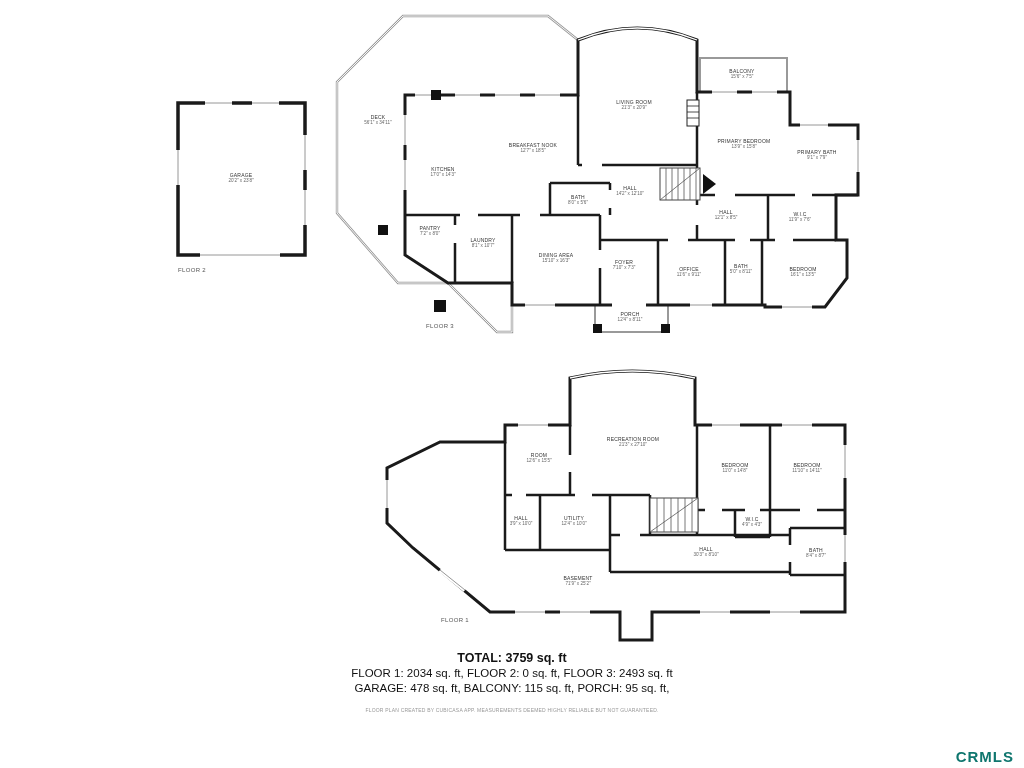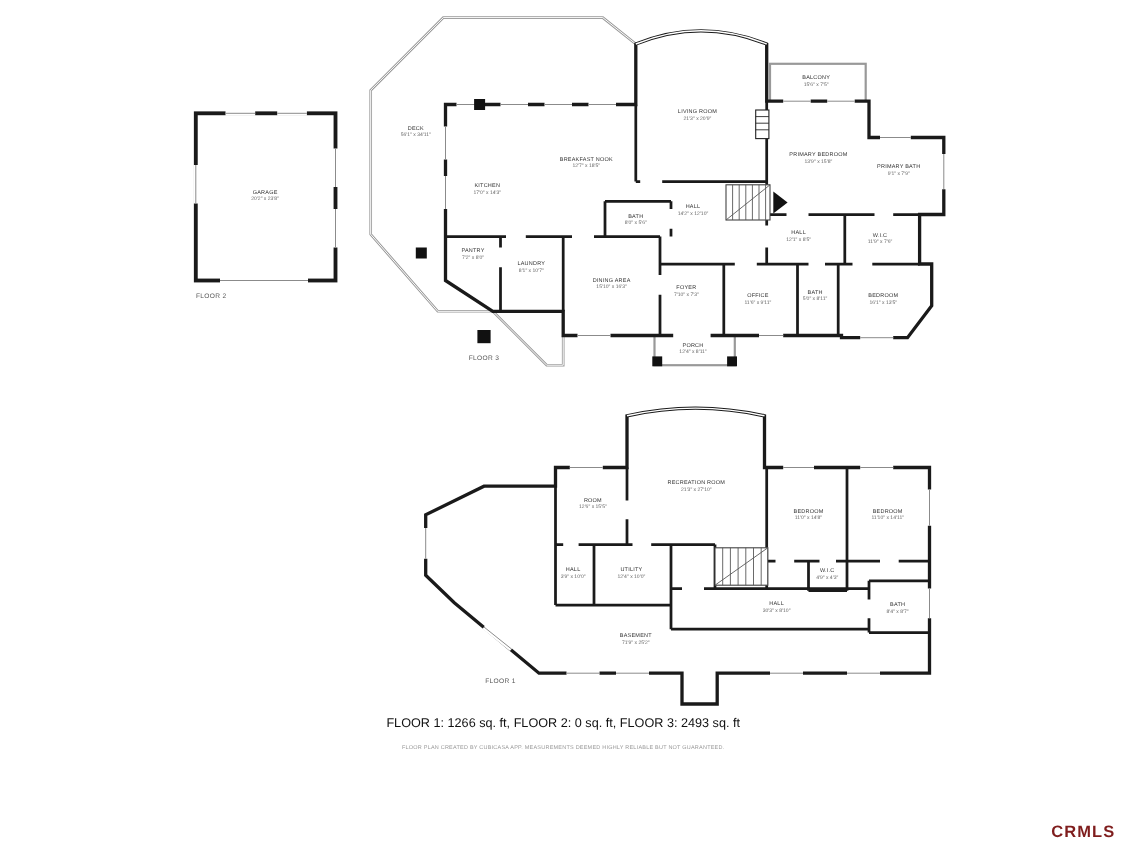--- a/index.html
+++ b/index.html
@@ -9,21 +9,21 @@
   .labels{position:absolute;left:0;top:0;width:1024px;height:768px;pointer-events:none;}
   .room{position:absolute;transform:translate(-50%,-50%);text-align:center;white-space:nowrap;}
   .rn{font-size:5px;line-height:6px;color:#333;letter-spacing:.2px;}
   .rd{font-size:4.6px;line-height:6px;color:#666;}
   .floor-tag{position:absolute;transform:translate(-50%,-50%);font-size:6px;color:#555;letter-spacing:.3px;}
   .summary{position:absolute;left:0;right:0;top:651px;text-align:center;color:#111;}
   .total{font-weight:bold;font-size:12.5px;line-height:15px;}
   .sline{font-size:11.5px;line-height:15px;}
   .disclaimer{font-size:5px;color:#999;margin-top:11px;letter-spacing:.2px;}
   .watermark{position:absolute;right:10px;bottom:3px;font-size:15px;font-weight:bold;
-             color:#7f1d1d;letter-spacing:1px;}
+             color:#0f766e;letter-spacing:1px;}
 </style>
 </head>
 <body>
 
 <div>
 
 <svg id="plan-svg" width="1024" height="768" viewBox="0 0 1024 768">
 
   <g>
     <path d="M578,40 L548,16 L403,16 L337,82 L337,213 L398,283 L448,283 M448,283 L497,332 L512,332 L512,305" fill="none" stroke="#999" stroke-width="2.4"></path>
@@ -243,19 +243,21 @@
     <div class="rd">8'4" x 8'7"</div>
   </div>
   <div class="room" style="left:578px;top:581px">
     <div class="rn">BASEMENT</div>
     <div class="rd">71'9" x 25'2"</div>
   </div>
   <div class="floor-tag" style="left:455px;top:620px">FLOOR 1</div>
 </div>
 
 <div class="summary">
-  <div class="sline">FLOOR 1: 1266 sq. ft, FLOOR 2: 0 sq. ft, FLOOR 3: 2493 sq. ft</div>
+  <div class="total">TOTAL: 3759 sq. ft</div>
+  <div class="sline">FLOOR 1: 2034 sq. ft, FLOOR 2: 0 sq. ft, FLOOR 3: 2493 sq. ft</div>
+  <div class="sline">GARAGE: 478 sq. ft, BALCONY: 115 sq. ft, PORCH: 95 sq. ft,</div>
   <div class="disclaimer">FLOOR PLAN CREATED BY CUBICASA APP. MEASUREMENTS DEEMED HIGHLY RELIABLE BUT NOT GUARANTEED.</div>
 </div>
 
 <div class="watermark">CRMLS</div>
 
 </div>
 
 </body></html>

